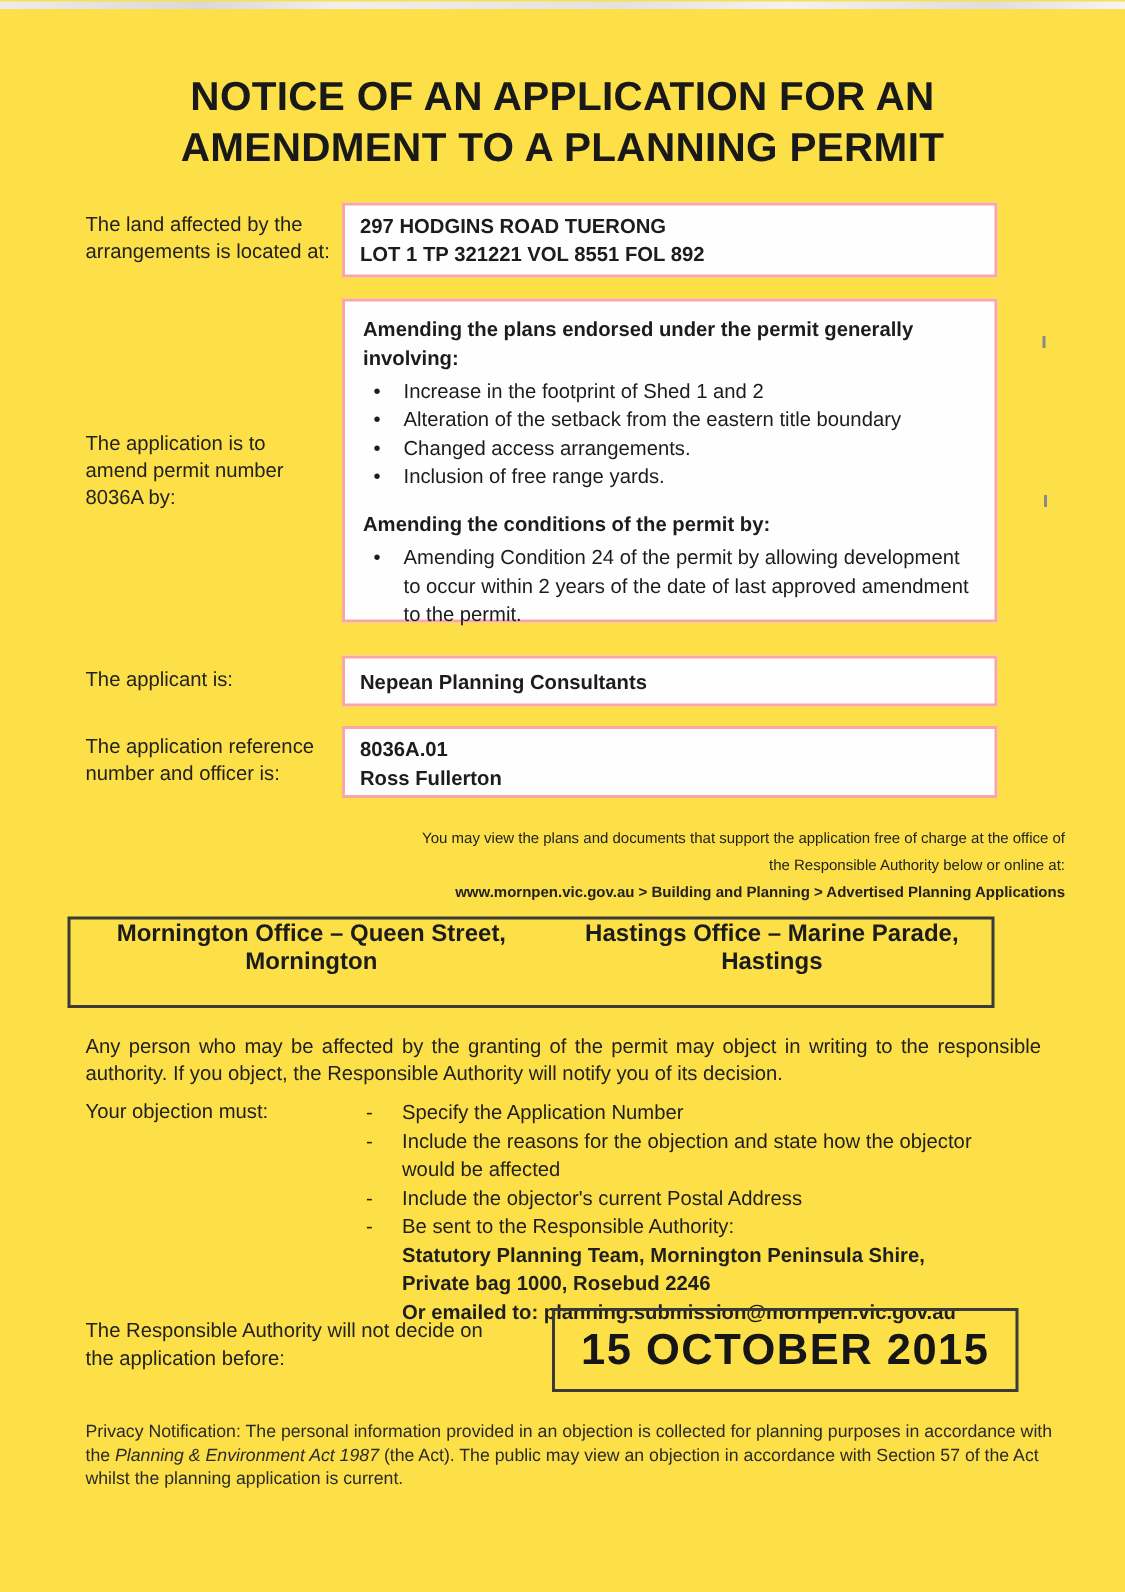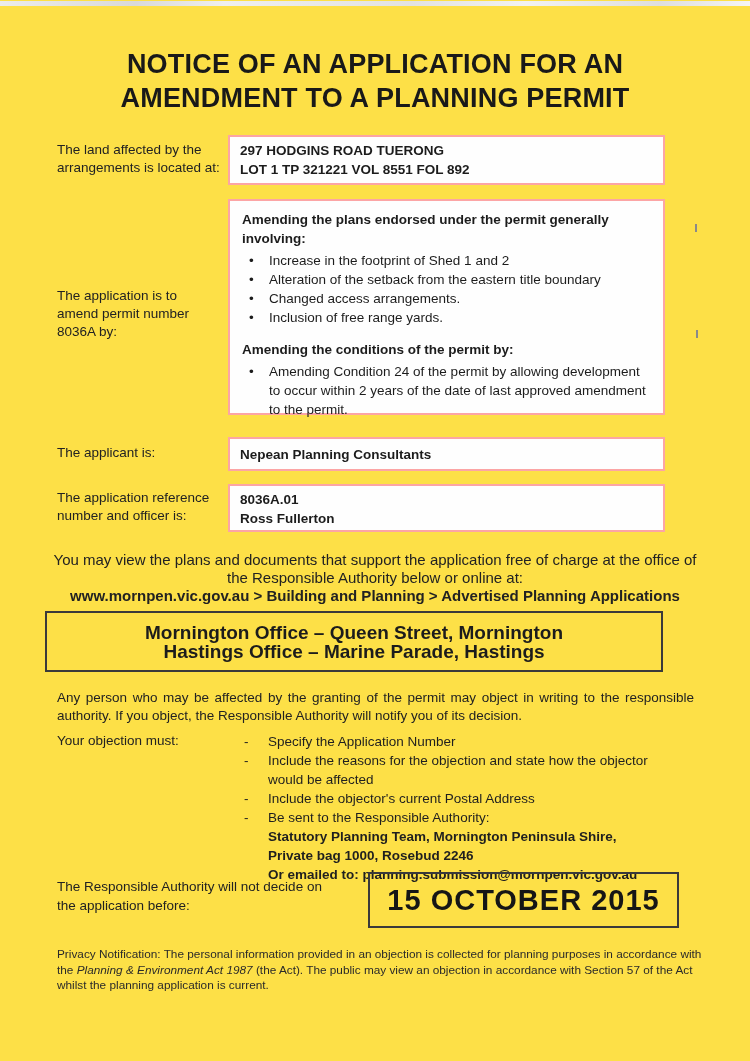--- a/index.html
+++ b/index.html
@@ -46,29 +46,29 @@
   .lbl-ref{top:489px;width:182px;}
   
   .brow{display:flex;align-items:flex-start;}
   .brow .marker{width:27px;flex:0 0 27px;text-align:left;padding-left:7px;box-sizing:border-box;}
   .brow .btxt{flex:1;}
   .gap14{height:13px;}
   .amend-head{font-weight:bold;margin-bottom:3px;}
   
   .viewing{
     position:absolute;top:551px;left:40px;width:670px;
-    text-align:center;font-size:15px;line-height:18px;color:#222;
+    text-align:right;font-size:10px;line-height:18px;color:#222;
   }
   .viewing .link-line{font-weight:bold;}
   
   .offices{
     position:absolute;top:611px;left:45px;width:618px;height:61px;
     border:2px solid #3a3a3a;box-sizing:border-box;
-    display:flex;flex-direction:column;justify-content:center;
-    text-align:center;font-size:19px;line-height:19px;font-weight:bold;color:#1c1c1c;
+    display:flex;flex-direction:row;justify-content:center;
+    text-align:center;font-size:16px;line-height:19px;font-weight:bold;color:#1c1c1c;
   }
   
   .obj-intro{
     position:absolute;top:689px;left:57px;width:637px;
     font-size:13.5px;line-height:18px;text-align:justify;color:#222;
   }
   
   .obj-label{top:732px;width:200px;}
   .obj-list{
     position:absolute;top:732px;left:240px;width:438px;

